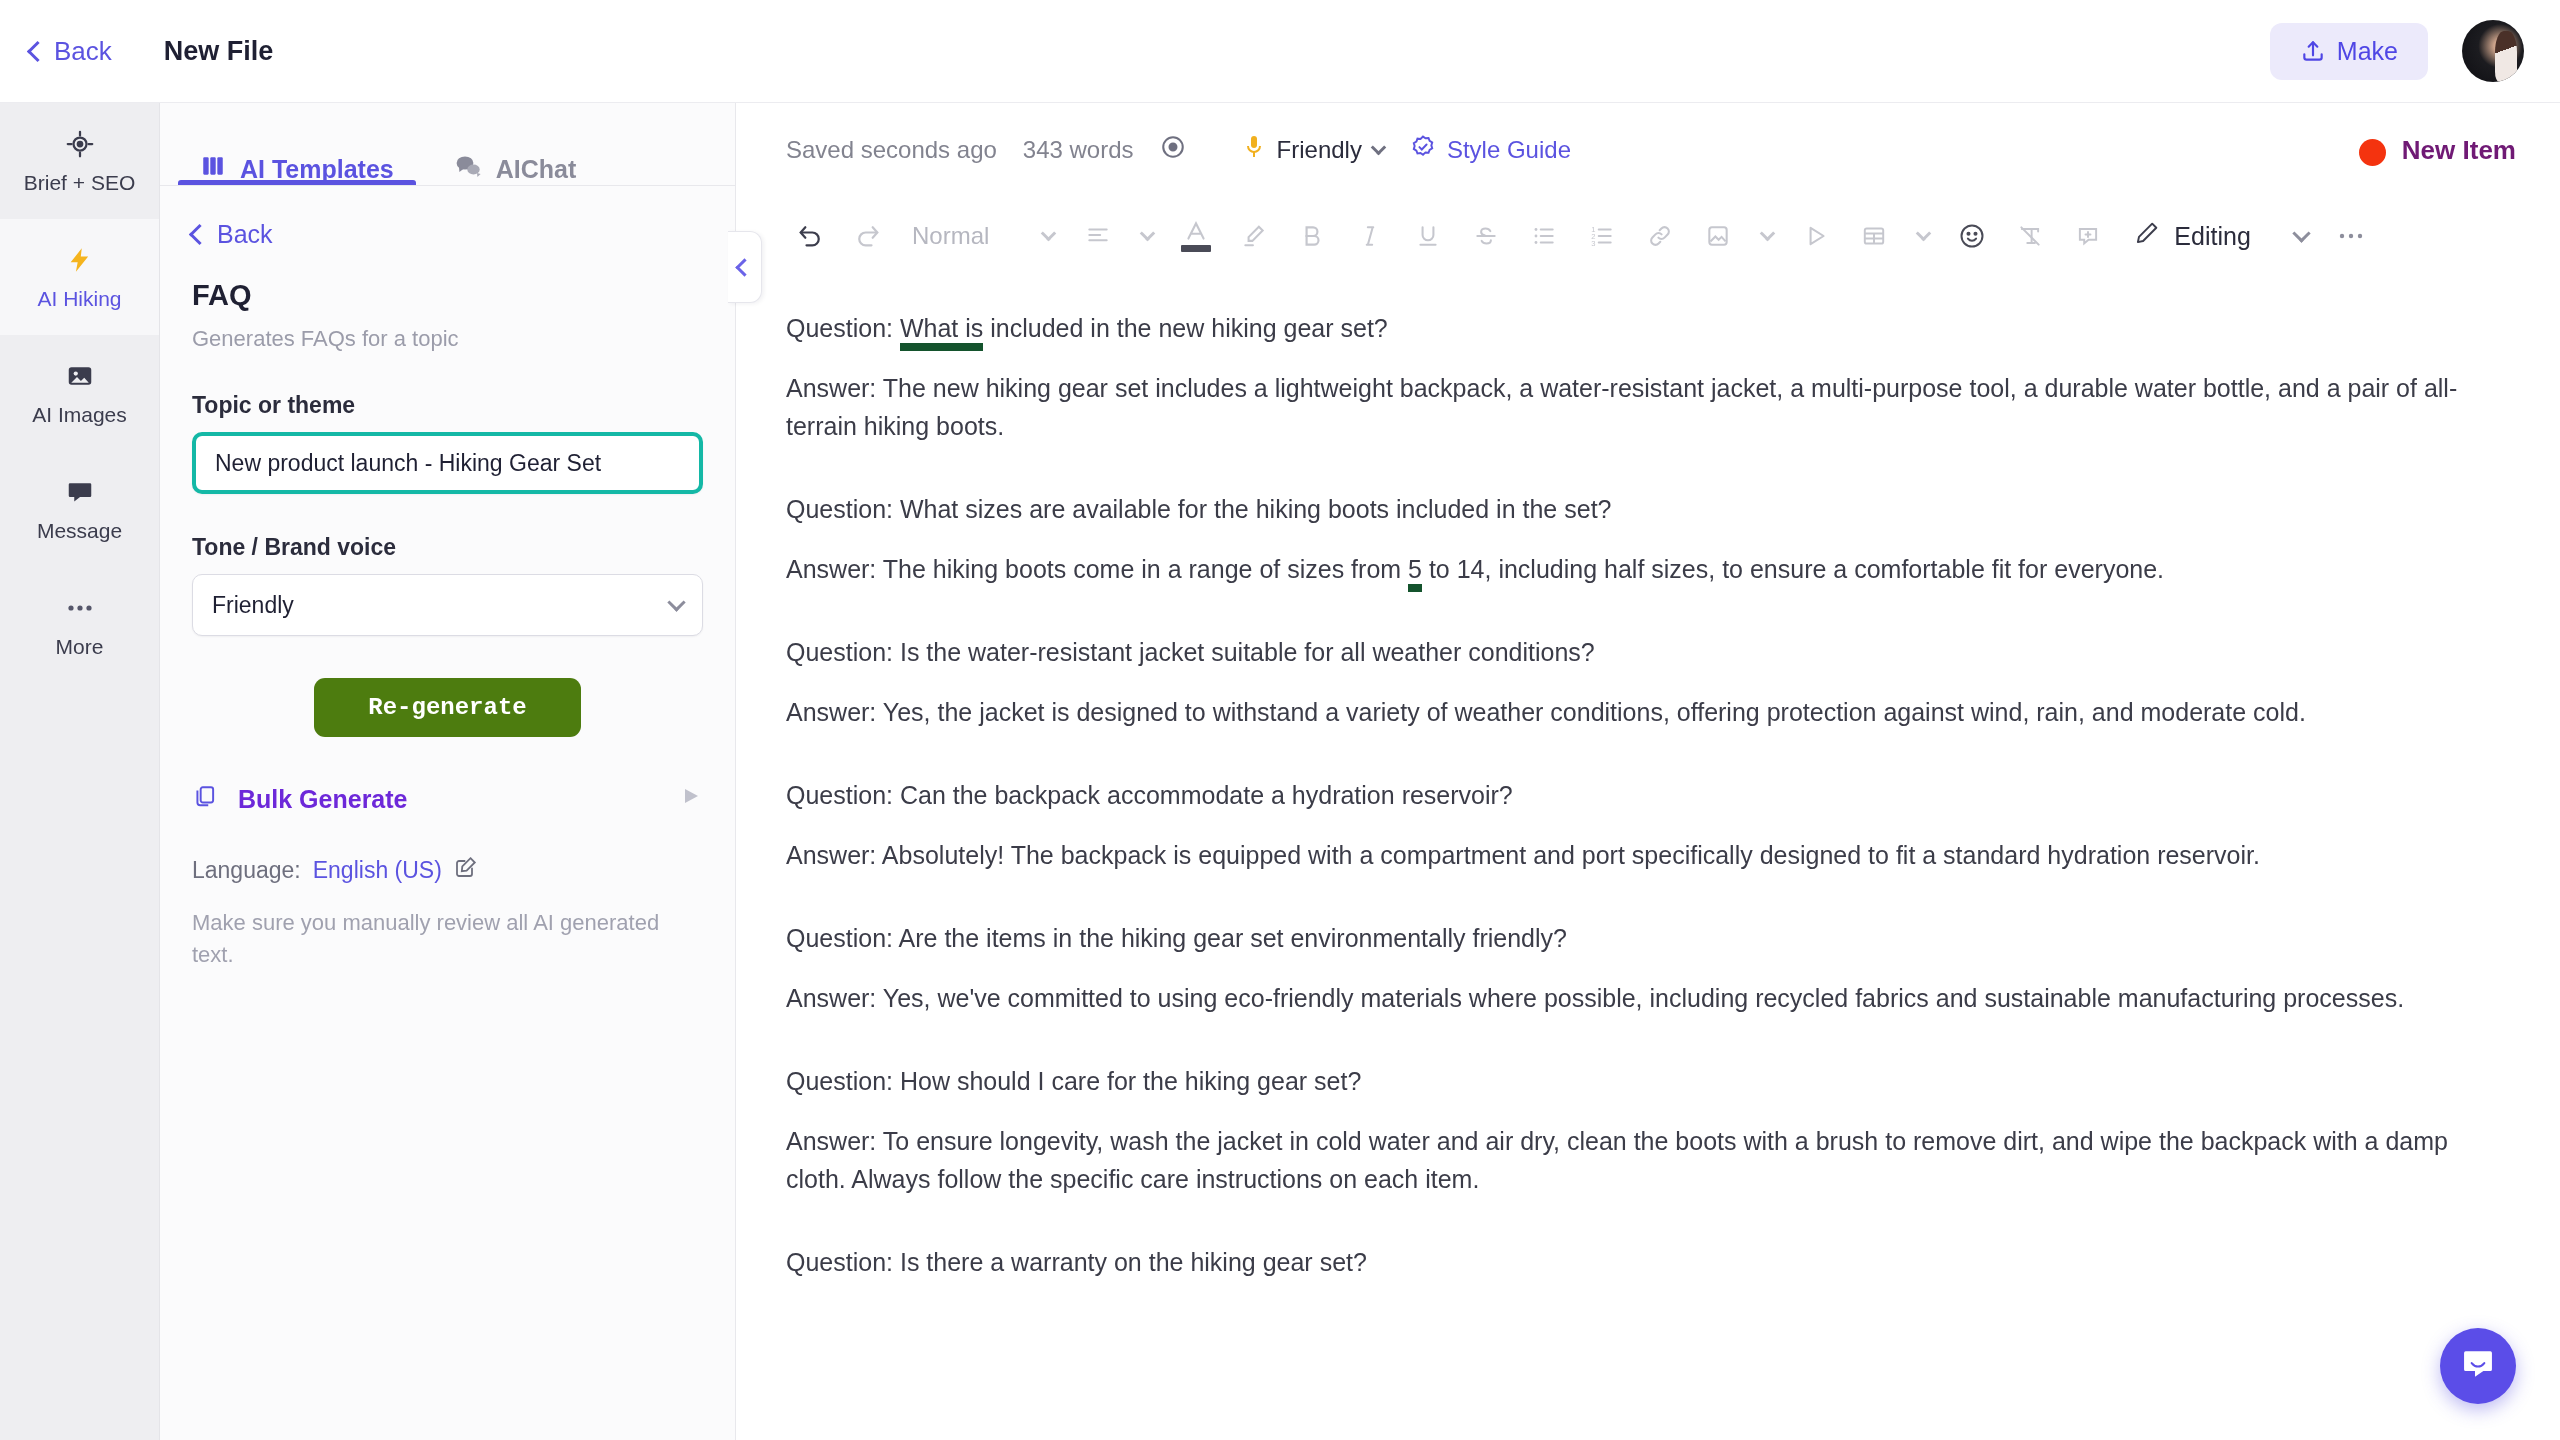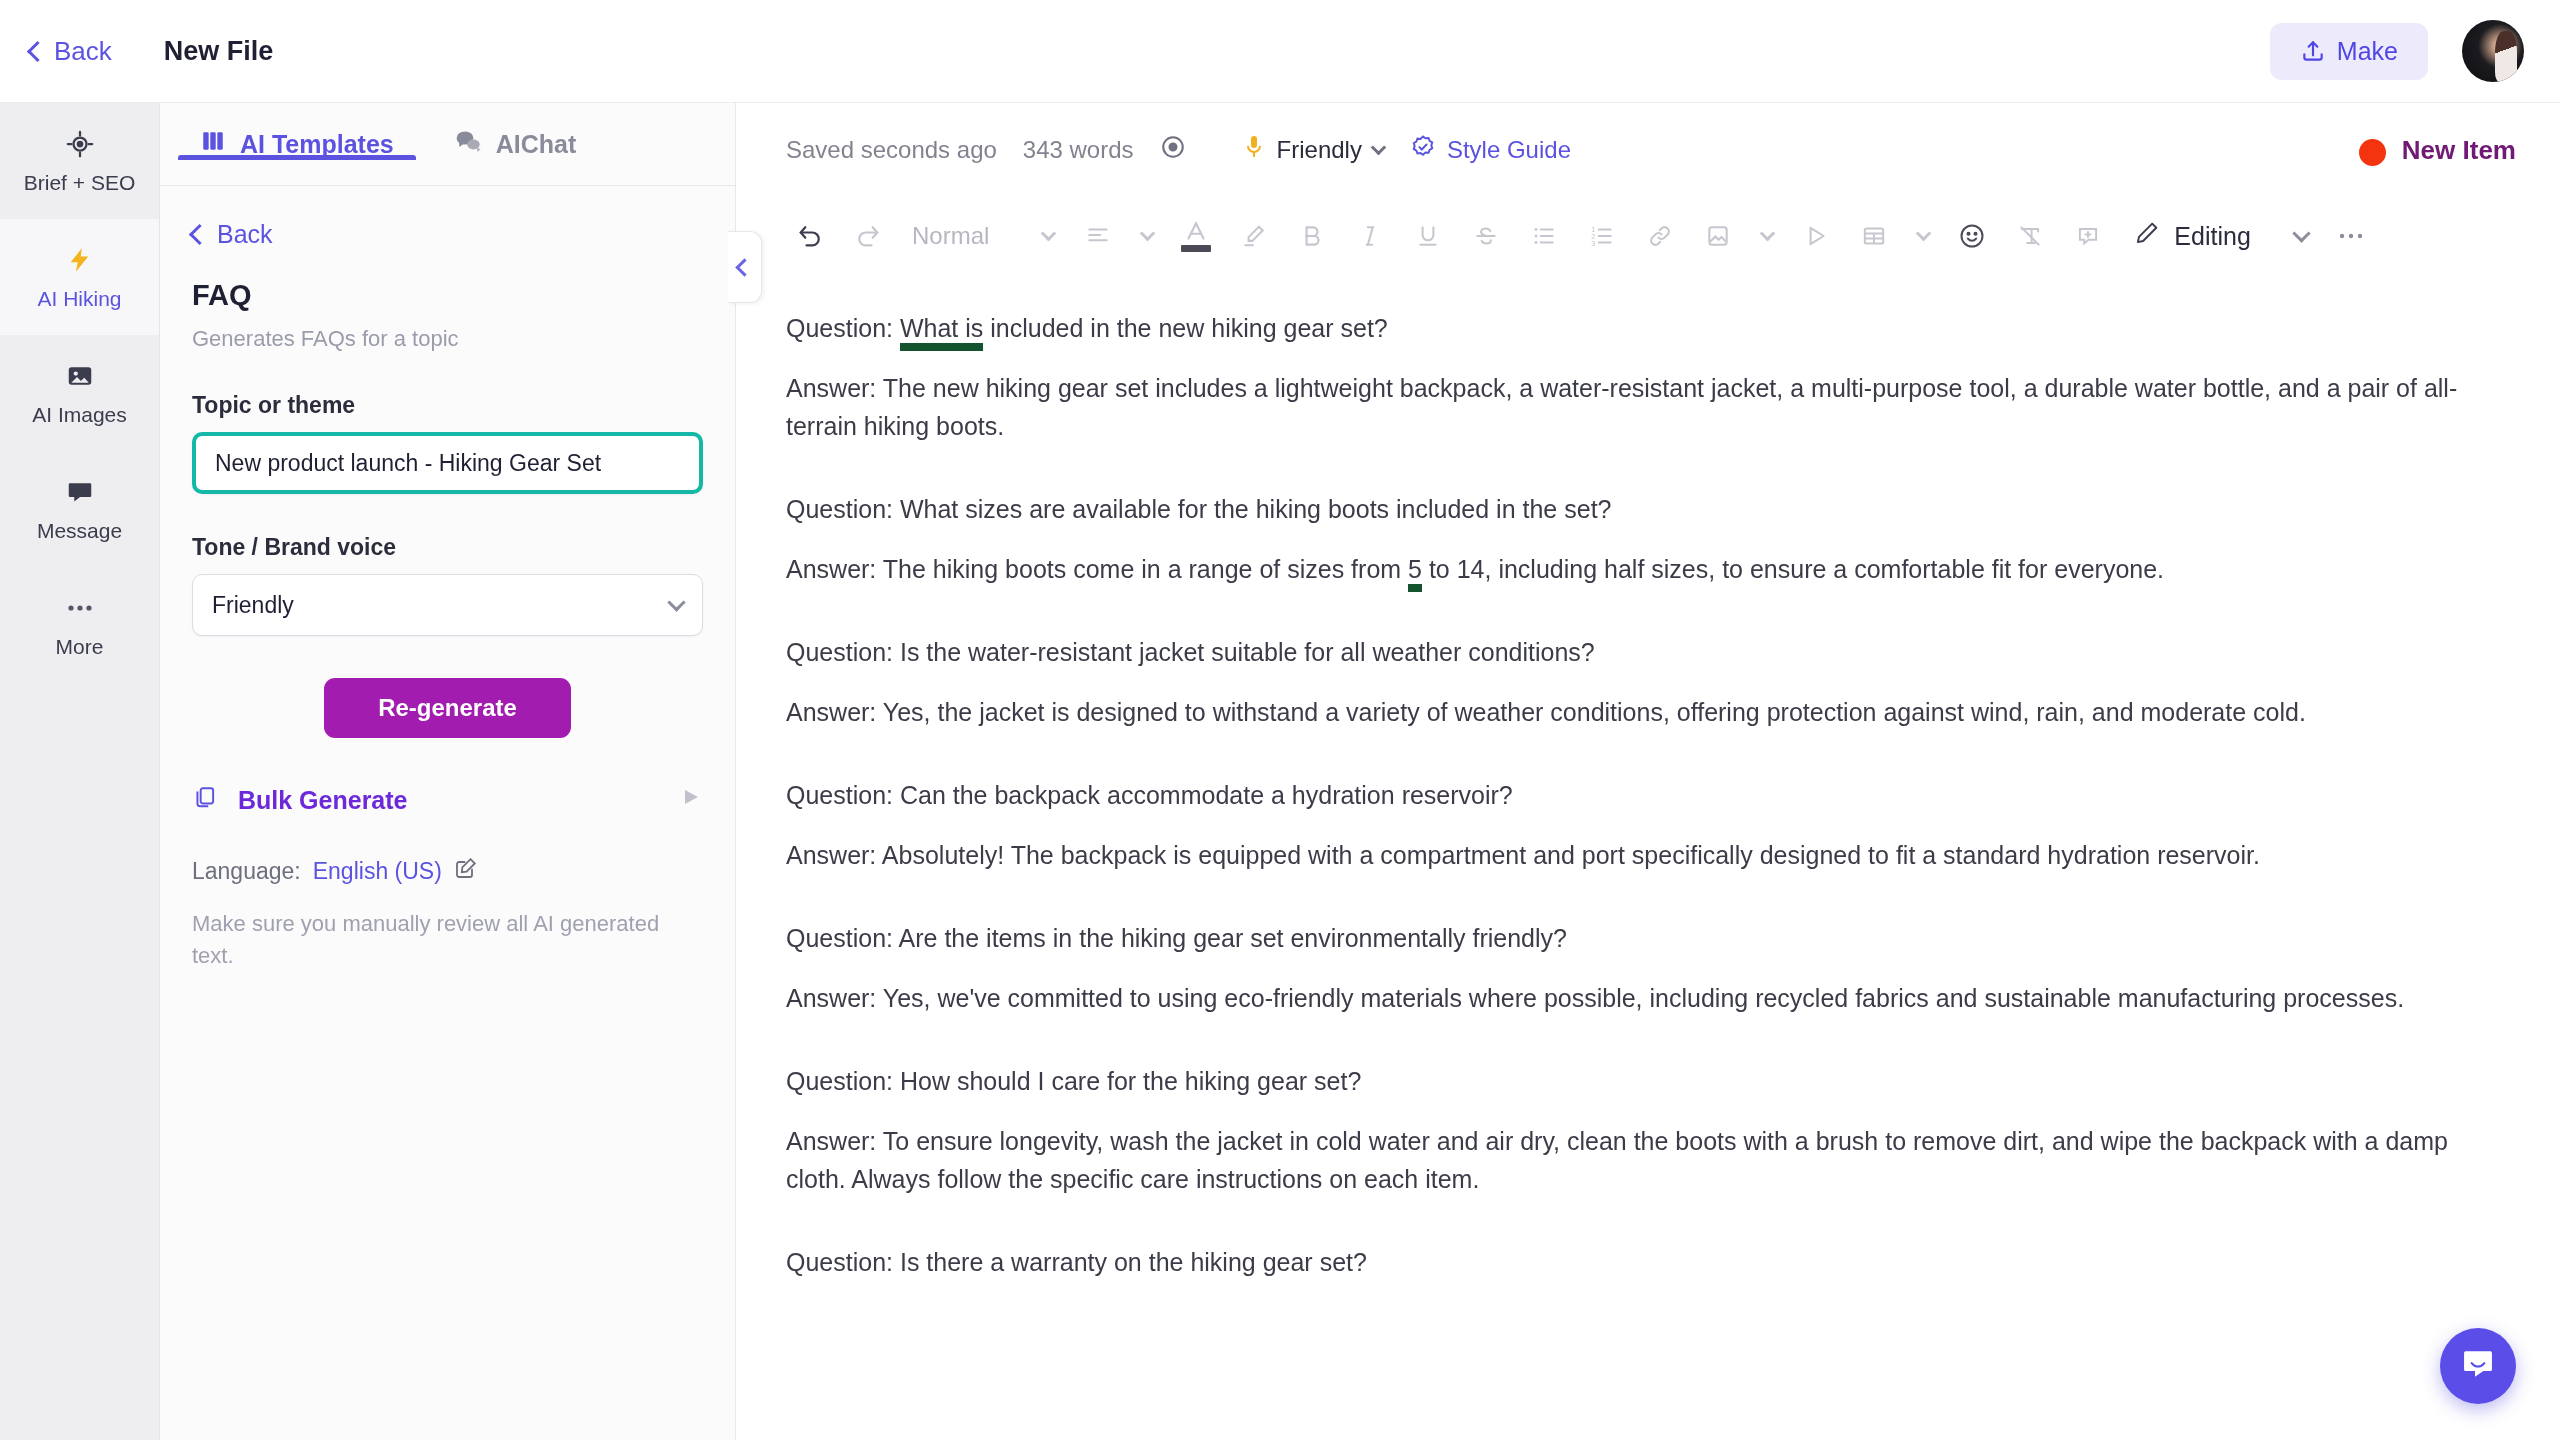--- a/index.html
+++ b/index.html
@@ -63,21 +63,21 @@
   .rail-item.active { background: #f7f7f9; color: #5b53e0; }
   .rail-ico { height: 34px; display:flex; align-items:center; justify-content:center; }
 
   
   .panel {
     width: 576px; flex: 0 0 576px;
     background: #fbfbfc;
     border-right: 1px solid #e8e8ec;
     display: flex; flex-direction: column;
   }
-  .panel-tabs { display: flex; align-items: center; height: 82px; padding: 0 10px; }
+  .panel-tabs { display: flex; align-items: flex-end; height: 82px; padding: 0 10px; }
   .tab {
     display: flex; align-items: center; gap: 14px;
     padding: 0 22px; margin: 0 8px;
     font-size: 25px; font-weight: 600; color: #8a8b9a;
     cursor: pointer; position: relative;
   }
   .tab.active { color: #5b53e0; }
   .tab.active::after {
     content:""; position: absolute; left: 0; right: 0; bottom: 0;
     height: 5px; background: #5b53e0; border-radius: 3px 3px 0 0;
@@ -98,23 +98,23 @@
   .select-box {
     margin-top: 13px; width: 100%; height: 62px;
     background:#fff; border:1px solid #dcdce4; border-radius: 10px;
     padding: 0 19px; font-size: 23px; color:#1f2033;
     display:flex; align-items:center; justify-content:space-between; cursor:pointer;
     box-shadow: 0 1px 2px rgba(16,20,45,.05);
   }
   .chev-dn { width:13px; height:13px; border-right:3px solid #8c8d9c; border-bottom:3px solid #8c8d9c; transform: rotate(45deg); margin-bottom:5px; }
   .regen-wrap { display:flex; justify-content:center; margin-top: 42px; }
   .regen-btn {
-    background:#a21caf; color:#fff; border:none; border-radius: 11px;
+    background:#4d7c0f; color:#fff; border:none; border-radius: 11px;
     padding: 16px 54px; font-size: 24px; font-weight: 600; cursor:pointer;
-    font-family:Liberation Sans, sans-serif;
+    font-family:Liberation Mono, monospace;
   }
   .bulk-row {
     margin-top: 46px; display:flex; align-items:center; gap:20px;
     color:#6d28d9; font-size:25px; font-weight:600; cursor:pointer;
   }
   .bulk-row .arrow { margin-left:auto; color:#b9bac6; font-size:22px; }
   .lang-row { margin-top: 40px; display:flex; align-items:center; gap:12px; font-size:23px; color:#6e6f7e; }
   .lang-row .val { color:#5b53e0; }
   .disclaimer { margin-top: 22px; font-size: 22px; color:#a0a1af; line-height: 1.45; }
 

